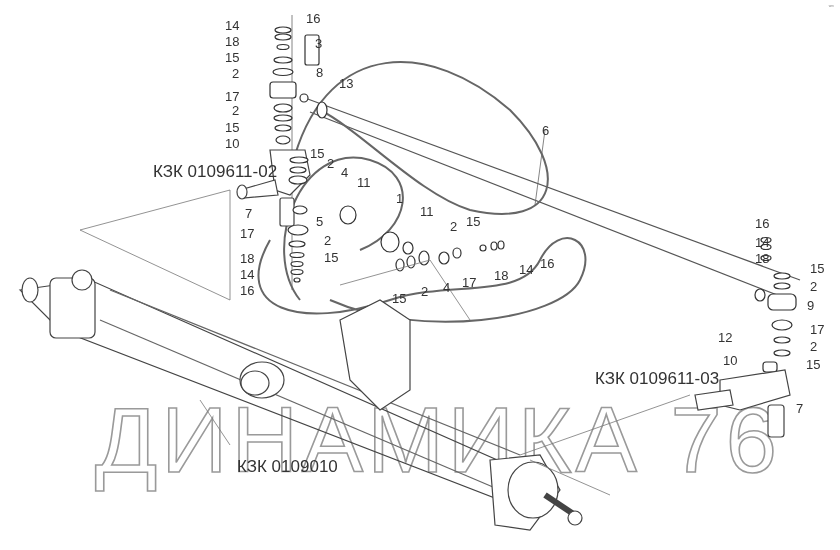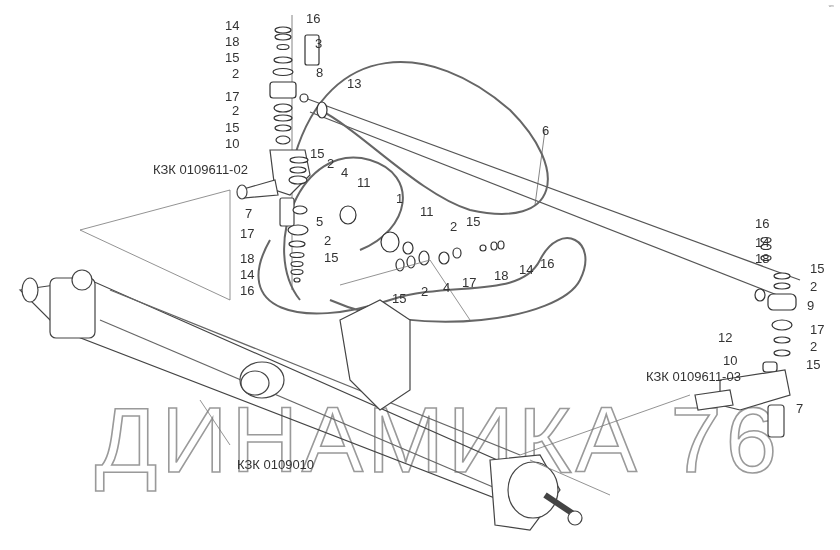--- a/index.html
+++ b/index.html
@@ -1,20 +1,20 @@
 <!DOCTYPE html>
 <html><head>
 <meta charset="utf-8">
 <style>
   html, body { margin:0; padding:0; background:#ffffff; }
   body { width:840px; height:550px; overflow:hidden; position:relative; font-family:"Liberation Sans", sans-serif; }
   #stage { position:absolute; left:0; top:0; width:840px; height:550px; }
   svg { position:absolute; left:0; top:0; }
   .lbl { position:absolute; font-size:13px; color:#333; line-height:1; white-space:nowrap; }
-  .code { font-size:13px; }
+  .code { font-size:17px; }
   .wm { position:absolute; left:95px; top:388px; font-size:92px; letter-spacing:4px; color:transparent;
         -webkit-text-stroke:1.6px #9a9a9a; font-family:"Liberation Sans", sans-serif; white-space:nowrap; }
   .corner { position:absolute; right:6px; top:3px; font-size:5px; color:#888; }
 </style>
 </head>
 <body>
 
 <div id="stage">
   <div class="wm">ДИНАМИКА 76</div>
 
@@ -113,34 +113,34 @@
 
       <path d="M80,230 L230,190 L230,300 Z" stroke="#777" stroke-width="0.8"></path>
       <path d="M340,285 L430,260 L470,320" stroke="#777" stroke-width="0.8"></path>
       <path d="M520,455 L690,395 M530,460 L610,495" stroke="#777" stroke-width="0.8"></path>
       <path d="M230,445 L200,400" stroke="#777" stroke-width="0.8"></path>
       <line x1="545" y1="130" x2="535" y2="205" stroke="#666" stroke-width="0.8"></line>
     </g>
   </svg>
 
   <div class="lbl code" style="left:153px;top:163px;">КЗК 0109611-02</div>
-  <div class="lbl code" style="left:618px;top:370px;padding-left:28px;">КЗК 0109611-03</div>
+  <div class="lbl code" style="left:567px;top:370px;padding-left:28px;">КЗК 0109611-03</div>
   <div class="lbl code" style="left:237px;top:458px;">КЗК 0109010</div>
 
   <div class="corner">ʷᵐ</div>
 
   <div id="labels">
       <div class="lbl" style="left: 306px; top: 12px;">16</div>
       <div class="lbl" style="left: 225px; top: 19px;">14</div>
       <div class="lbl" style="left: 225px; top: 35px;">18</div>
       <div class="lbl" style="left: 315px; top: 37px;">3</div>
       <div class="lbl" style="left: 225px; top: 51px;">15</div>
       <div class="lbl" style="left: 232px; top: 67px;">2</div>
       <div class="lbl" style="left: 316px; top: 66px;">8</div>
-      <div class="lbl" style="left: 339px; top: 77px; margin-left: 8px;">13</div>
+      <div class="lbl" style="left: 339px; top: 77px;">13</div>
       <div class="lbl" style="left: 225px; top: 90px;">17</div>
       <div class="lbl" style="left: 232px; top: 104px;">2</div>
       <div class="lbl" style="left: 225px; top: 121px;">15</div>
       <div class="lbl" style="left: 542px; top: 124px;">6</div>
       <div class="lbl" style="left: 225px; top: 137px;">10</div>
       <div class="lbl" style="left: 310px; top: 147px;">15</div>
       <div class="lbl" style="left: 327px; top: 157px;">2</div>
       <div class="lbl" style="left: 341px; top: 166px;">4</div>
       <div class="lbl" style="left: 357px; top: 176px;">11</div>
       <div class="lbl" style="left: 396px; top: 192px;">1</div>

